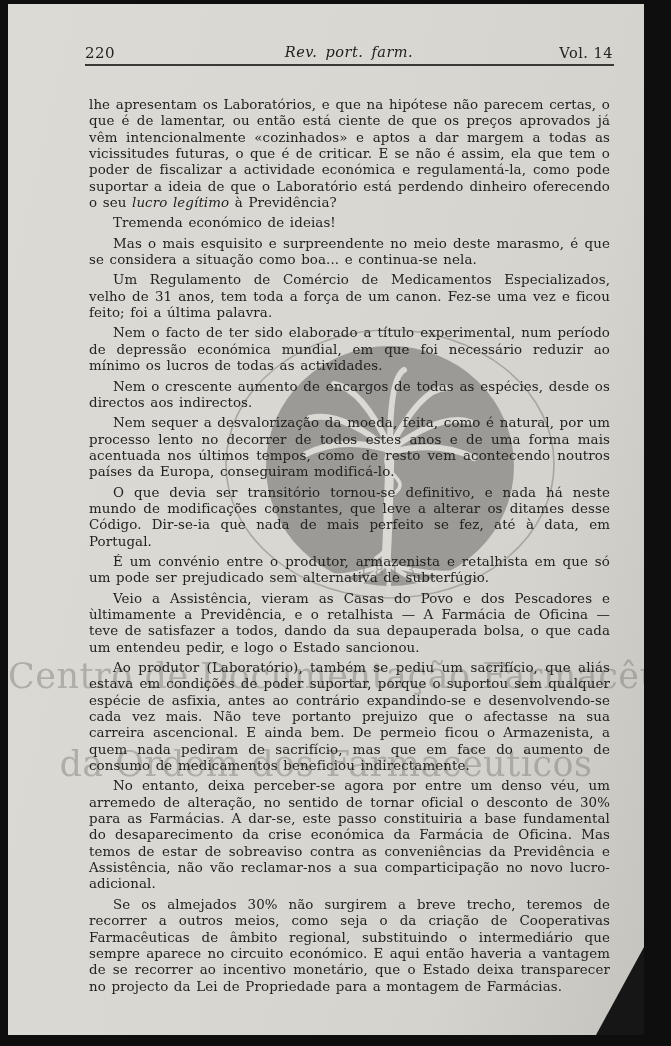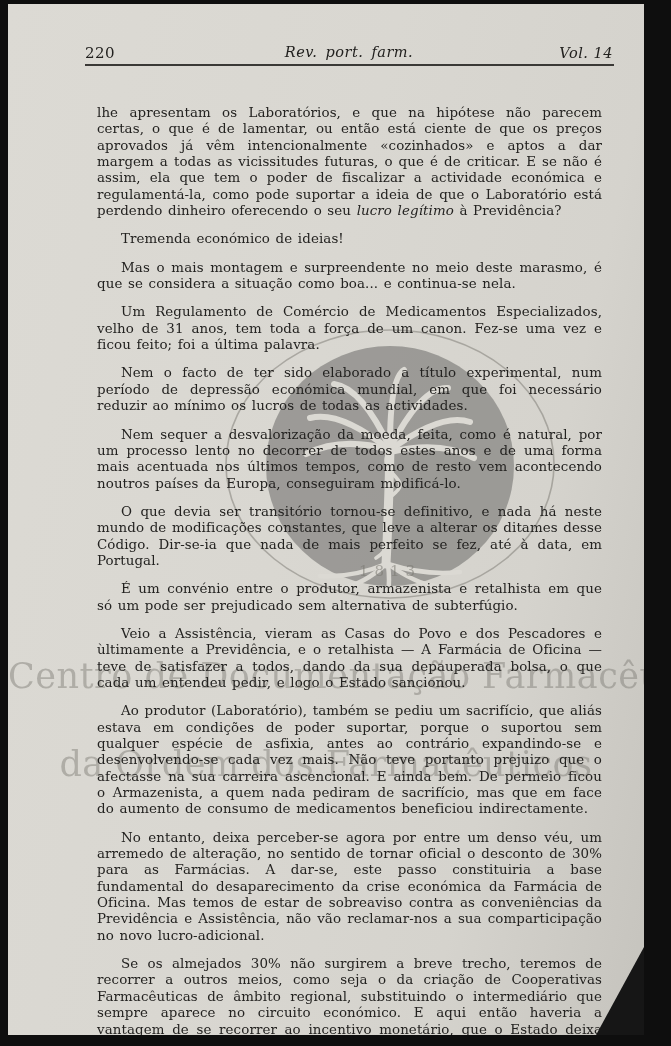--- a/index.html
+++ b/index.html
@@ -26,39 +26,39 @@
     position: absolute; left: 0; top: 0;
     font-size: 15px; letter-spacing: 0.5px;
   }
   .journal {
     position: absolute; left: 0; right: 0; top: 0;
     text-align: center; font-style: italic;
     font-size: 14.5px; letter-spacing: 0.5px; word-spacing: 3px;
   }
   .vol {
     position: absolute; right: 0; top: 1px;
-    font-size: 14.5px; letter-spacing: 0.5px; font-style: italic;
+    font-size: 14.5px; letter-spacing: 0.5px;
   }
   .rule {
     position: absolute;
     left: 77px; top: 60px; width: 529px; height: 1.5px;
     background: #3a3936;
   }
   .content {
     position: absolute;
     left: 77px; top: 89px; width: 529px;
     color: #232220;
     font-size: 13.4px;
     line-height: 16.35px;
     text-align: justify;
     word-spacing: 1.2px;
     letter-spacing: 0.1px;
     z-index: 3;
   }
-  .content p { margin: 12px; text-indent: 24px; }
+  .content p { margin: 4px; text-indent: 24px; }
   .content p.no-indent { text-indent: 0; }
 
   .wm-seal {
     position: absolute;
     left: 214px; top: 322px;
     width: 336px; height: 276px;
     z-index: 1;
   }
   .wm-text {
     position: absolute;
@@ -120,23 +120,24 @@
     </g>
     <text x="168" y="250" text-anchor="middle" font-size="15" fill="rgba(120,118,112,0.55)" letter-spacing="6">1813</text>
   </svg>
 
   <div class="wm-text wm-line1">Centro de Documentação Farmacêutica</div>
   <div class="wm-text wm-line2">da Ordem dos Farmacêuticos</div>
 
   <div class="content">
     <p class="no-indent"><span>lhe apresentam os Laboratórios, e que na hipótese não parecem certas, o que é de lamentar, ou então está ciente de que os preços aprovados já vêm intencionalmente «cozinhados» e aptos a dar margem a todas as vicissitudes futuras, o que é de criticar. E se não é assim, ela que tem o poder de fiscalizar a actividade económica e regulamentá-la, como pode suportar a ideia de que o Laboratório está perdendo dinheiro oferecendo o seu </span><i>lucro legítimo</i><span> à Previdência?</span></p>
     <p>Tremenda económico de ideias!</p>
-    <p>Mas o mais montagem e surpreendente no meio deste marasmo, é que se considera a situação como boa... e continua-se nela.</p>
+    <p>Mas o mais esquisito e surpreendente no meio deste marasmo, é que se considera a situação como boa... e continua-se nela.</p>
     <p>Um Regulamento de Comércio de Medicamentos Especializados, velho de 31 anos, tem toda a força de um canon. Fez-se uma vez e ficou feito; foi a última palavra.</p>
     <p>Nem o facto de ter sido elaborado a título experimental, num período de depressão económica mundial, em que foi necessário reduzir ao mínimo os lucros de todas as actividades.</p>
+    <p>Nem o crescente aumento de encargos de todas as espécies, desde os directos aos indirectos.</p>
     <p>Nem sequer a desvalorização da moeda, feita, como é natural, por um processo lento no decorrer de todos estes anos e de uma forma mais acentuada nos últimos tempos, como de resto vem acontecendo noutros países da Europa, conseguiram modificá-lo.</p>
     <p>O que devia ser transitório tornou-se definitivo, e nada há neste mundo de modificações constantes, que leve a alterar os ditames desse Código. Dir-se-ia que nada de mais perfeito se fez, até à data, em Portugal.</p>
     <p>É um convénio entre o produtor, armazenista e retalhista em que só um pode ser prejudicado sem alternativa de subterfúgio.</p>
     <p>Veio a Assistência, vieram as Casas do Povo e dos Pescadores e ùltimamente a Previdência, e o retalhista — A Farmácia de Oficina — teve de satisfazer a todos, dando da sua depauperada bolsa, o que cada um entendeu pedir, e logo o Estado sancionou.</p>
     <p>Ao produtor (Laboratório), também se pediu um sacrifício, que aliás estava em condições de poder suportar, porque o suportou sem qualquer espécie de asfixia, antes ao contrário expandindo-se e desenvolvendo-se cada vez mais. Não teve portanto prejuizo que o afectasse na sua carreira ascencional. E ainda bem. De permeio ficou o Armazenista, a quem nada pediram de sacrifício, mas que em face do aumento de consumo de medicamentos beneficiou indirectamente.</p>
     <p>No entanto, deixa perceber-se agora por entre um denso véu, um arremedo de alteração, no sentido de tornar oficial o desconto de 30% para as Farmácias. A dar-se, este passo constituiria a base fundamental do desaparecimento da crise económica da Farmácia de Oficina. Mas temos de estar de sobreaviso contra as conveniências da Previdência e Assistência, não vão reclamar-nos a sua comparticipação no novo lucro-adicional.</p>
     <p>Se os almejados 30% não surgirem a breve trecho, teremos de recorrer a outros meios, como seja o da criação de Cooperativas Farmacêuticas de âmbito regional, substituindo o intermediário que sempre aparece no circuito económico. E aqui então haveria a vantagem de se recorrer ao incentivo monetário, que o Estado deixa transparecer no projecto da Lei de Propriedade para a montagem de Farmácias.</p>
 
   </div>
 

